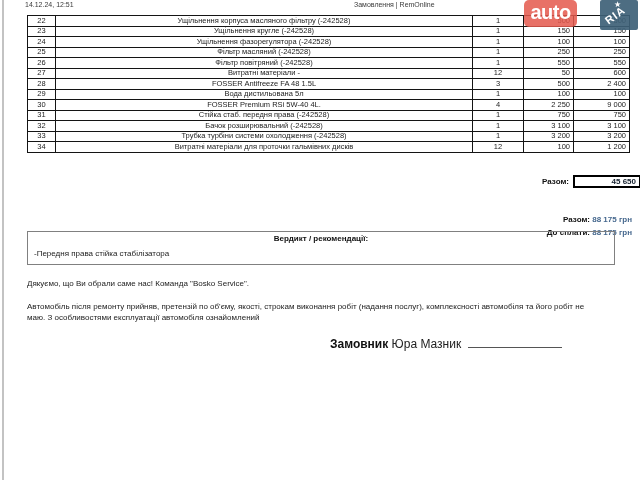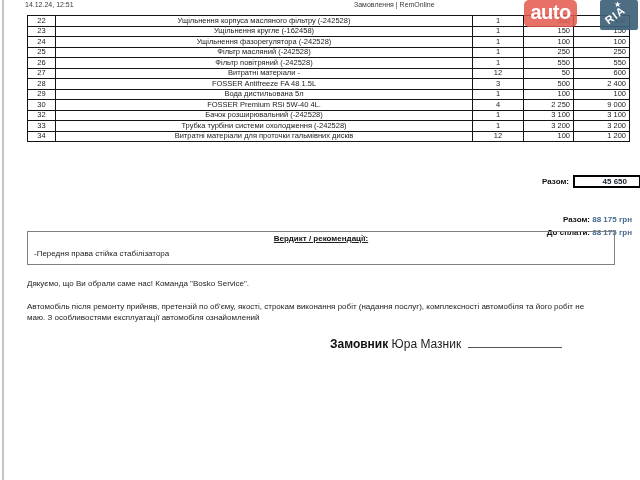--- a/index.html
+++ b/index.html
@@ -16,27 +16,27 @@
   table.items td { border:1.5px solid #141414; font-size:7.5px; height:10.5px; padding:0 3px; line-height:1.05;
                    white-space:nowrap; overflow:hidden; color:#1c1c1c; }
   td.c-num   { text-align:center; }
   td.c-desc  { text-align:center; padding-left:5px; }
   td.c-qty   { text-align:center; color:#2b3c52; }
   td.c-price { text-align:right; color:#2b3c52; }
   td.c-total { text-align:right; color:#2b3c52; }
 
   .subtotal-label { position:absolute; top:177px; right:71px; font-size:8px; font-weight:bold; color:#111; }
   .subtotal-cell  { position:absolute; left:573px; top:175px; width:68px; height:13px; border:2px solid #000;
-                    font-size:8px; font-weight:bold; text-align:right; padding-right:12px; line-height:10px; color:#14202e; }
+                    font-size:8px; font-weight:bold; text-align:right; padding-right:3px; line-height:10px; color:#14202e; }
 
   .totals { position:absolute; right:8px; top:195px; text-align:right; font-size:8px; line-height:13px;margin-top:18px; }
   .totals .lbl { font-weight:bold; color:#111; }
   .totals .val { color:#46688e; font-weight:bold; }
 
-  .verdict-box { position:absolute; left:27px; top:231px; width:588px; height:34px; border:1.5px solid #808080;text-decoration:underline; }
+  .verdict-box { position:absolute; left:27px; top:231px; width:588px; height:34px; border:1.5px solid #808080; }
   .verdict-title { margin-top:2px; text-align:center; font-size:8px; font-weight:bold; color:#111; }
   .verdict-body  { position:absolute; left:6px; top:17px; font-size:8px; color:#222; }
 
   .thanks { position:absolute; left:27px; top:279px; font-size:8px; color:#222; }
   .disclaimer { position:absolute; left:27px; top:301px; width:560px; font-size:8px; line-height:11px; color:#222; }
 
   .signature { position:absolute; left:330px; top:337px; font-size:12px; color:#222; }
   .signature .lbl { font-weight:bold; color:#111; }
   .sig-line { display:inline-block; width:94px; height:8px; border-bottom:1.2px solid #555; margin-left:3px; }
 
@@ -73,21 +73,21 @@
         <tr>
           <td class="c-num">22</td>
           <td class="c-desc">Ущільнення корпуса масляного фільтру (-242528)</td>
           <td class="c-qty">1</td>
           <td class="c-price">500</td>
           <td class="c-total">500</td>
         </tr>
 
         <tr>
           <td class="c-num">23</td>
-          <td class="c-desc">Ущільнення кругле (-162458)</td>
+          <td class="c-desc">Ущільнення кругле (-242528)</td>
           <td class="c-qty">1</td>
           <td class="c-price">150</td>
           <td class="c-total">150</td>
         </tr>
 
         <tr>
           <td class="c-num">24</td>
           <td class="c-desc">Ущільнення фазорегулятора (-242528)</td>
           <td class="c-qty">1</td>
           <td class="c-price">100</td>
@@ -135,20 +135,27 @@
         </tr>
 
         <tr>
           <td class="c-num">30</td>
           <td class="c-desc">FOSSER Premium RSi 5W-40 4L.</td>
           <td class="c-qty">4</td>
           <td class="c-price">2 250</td>
           <td class="c-total">9 000</td>
         </tr>
 
+        <tr>
+          <td class="c-num">31</td>
+          <td class="c-desc">Стійка стаб. передня права (-242528)</td>
+          <td class="c-qty">1</td>
+          <td class="c-price">750</td>
+          <td class="c-total">750</td>
+        </tr>
 
         <tr>
           <td class="c-num">32</td>
           <td class="c-desc">Бачок розширювальний (-242528)</td>
           <td class="c-qty">1</td>
           <td class="c-price">3 100</td>
           <td class="c-total">3 100</td>
         </tr>
 
         <tr>

